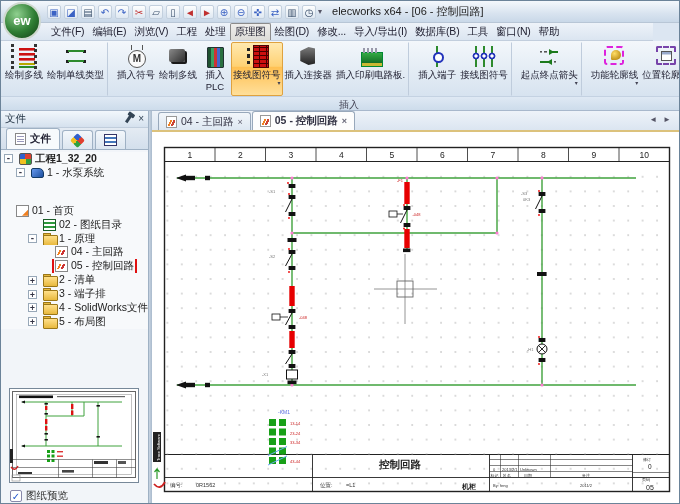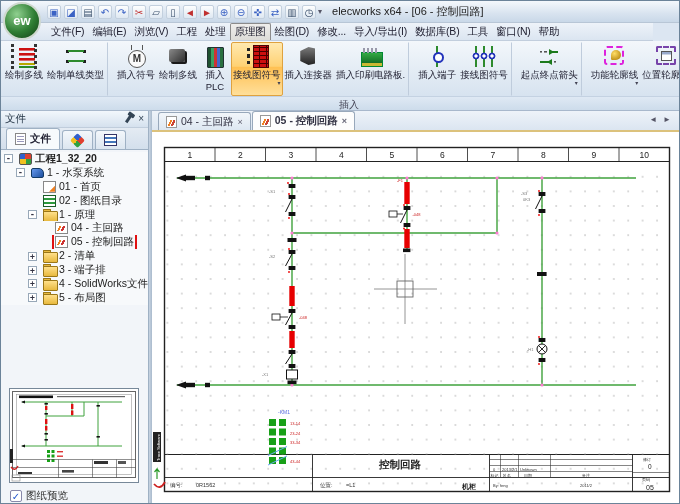--- a/index.html
+++ b/index.html
@@ -282,21 +282,21 @@
         </div>
 
         <div class="trow" style="padding-left: 15px;">
           <span class="exp">-</span>
           <span class="selwrap">
             <span class="ti ti-book"></span>
             <span class="tl">1 - 水泵系统</span>
           </span>
         </div>
 
-        <div class="trow" style="padding-left: 27px;">
+        <div class="trow" style=" margin-top: 24px;">
           <span class="exp"></span>
           <span class="selwrap">
             <span class="ti ti-page"></span>
             <span class="tl">01 - 首页</span>
           </span>
         </div>
 
         <div class="trow" style="padding-left: 27px;">
           <span class="exp"></span>
           <span class="selwrap">

